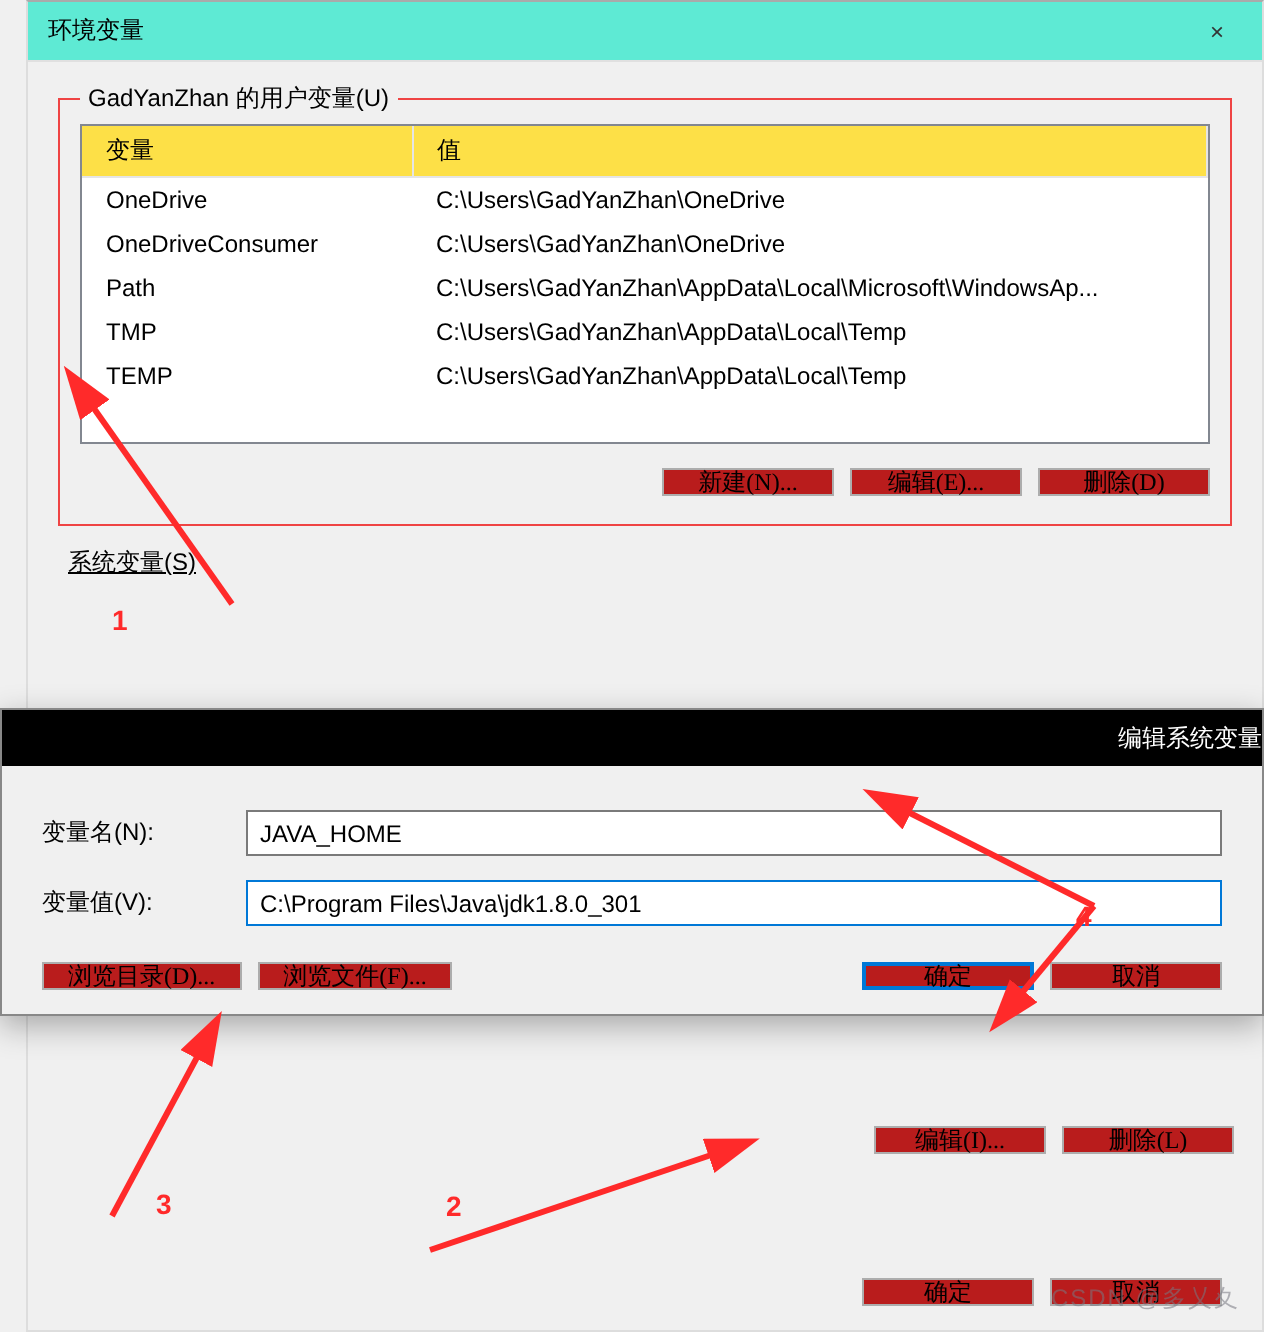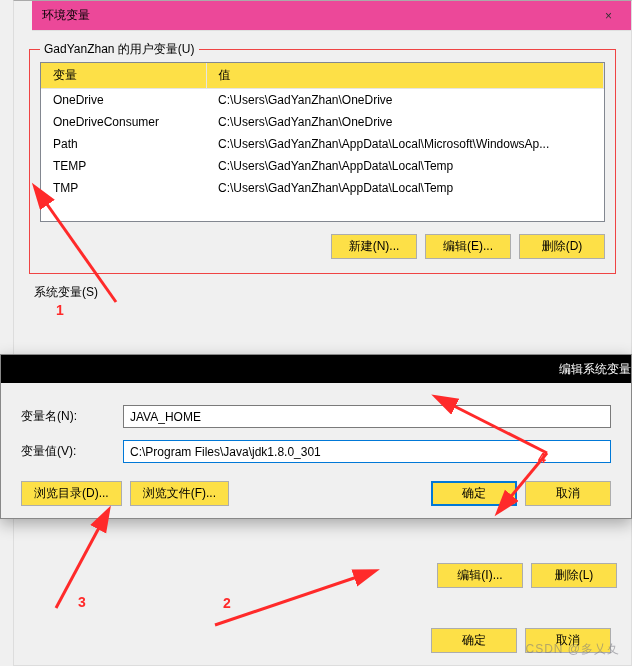--- a/index.html
+++ b/index.html
@@ -1,38 +1,38 @@
 <!DOCTYPE html>
 <html><head>
 <meta charset="utf-8">
 <style>
   * { box-sizing: border-box; font-family: "Microsoft YaHei", "Segoe UI", Tahoma, sans-serif; font-size: 12px; }
   body { margin: 0; padding: 0; width: 632px; height: 666px; background: #f0f0f0; position: relative; overflow: hidden; }
   
   .main-dialog { position: absolute; left: 13px; top: 0; right: 0; bottom: 0; background: #f0f0f0; border: 1px solid #ddd; border-top: 1px solid #aaa;}
-  .main-titlebar { height: 30px; display: flex; align-items: center; padding-left: 10px; background: #ec4899; border-bottom: 1px solid #e0e0e0; margin-left: 18px; }
+  .main-titlebar { height: 30px; display: flex; align-items: center; padding-left: 10px; background: #5eead4; border-bottom: 1px solid #e0e0e0; }
   .title-text { flex: 1; }
   .title-close { width: 45px; height: 30px; display: flex; align-items: center; justify-content: center; color: #333; }
   
   .group { margin: 10px 15px; padding: 8px 10px 14px 10px; }
   .group-label { position: relative; top: -8px; background: #f0f0f0; padding: 0 4px; display: inline-block; }
   fieldset.group { border: 1px solid #ef4444; }
   legend.group-label { top: 0; }
   
   .table-box { background: #fff; border: 1px solid #828790; height: 160px; overflow: auto; margin-top: -4px; }
   table { width: 100%; border-collapse: collapse; }
   th { text-align: left; font-weight: normal; padding: 4px 12px; border-bottom: 1px solid #e5e5e5; border-right: 1px solid #e5e5e5; background: #fde047; }
   td { padding: 4px 12px; white-space: nowrap; overflow: hidden; text-overflow: ellipsis; max-width: 280px; }
   td:first-child { width: 165px; }
   
   .btn-row { display: flex; justify-content: flex-end; gap: 8px; margin-top: 12px; }
-  .btn { min-width: 86px; height: 25px; background: #fde047; border: 1px solid #adadad; padding: 0 12px; display: inline-flex; align-items: center; justify-content: center; cursor: default; }
+  .btn { min-width: 86px; height: 14px; background: #b91c1c; border: 1px solid #adadad; padding: 0 12px; display: inline-flex; align-items: center; justify-content: center; cursor: default; font-family: Liberation Serif, serif; }
   .btn.default { border: 2px solid #0078d7; }
   
-  .sys-label { margin: 10px 20px 18px 20px; }
+  .sys-label { margin: 10px 20px 18px 20px; text-decoration: underline; }
   
   .modal { position: absolute; left: 0; top: 354px; right: 0; background: #f0f0f0; border: 1px solid #888; box-shadow: 0 5px 15px rgba(0,0,0,0.3); }
   .modal-titlebar { background: #000; color: #fff; height: 28px; display: flex; align-items: center; padding-left: 10px; justify-content: flex-end; }
   .modal-body { padding: 22px 20px 12px 20px; }
   .form-row { display: flex; align-items: center; margin-bottom: 12px; gap: 22px; }
   .form-label { width: 80px; }
   .form-input { flex: 1; height: 23px; border: 1px solid #7a7a7a; padding: 0 6px; background: #fff; }
   .form-input.focus { border: 1px solid #0078d7; }
   .modal-btn-row { display: flex; gap: 8px; margin-top: 18px; }
   .modal-btn-row .spacer { flex: 1; }
@@ -72,25 +72,25 @@
             </tr>
           <tr>
               <td>OneDriveConsumer</td>
               <td>C:\Users\GadYanZhan\OneDrive</td>
             </tr>
           <tr>
               <td>Path</td>
               <td>C:\Users\GadYanZhan\AppData\Local\Microsoft\WindowsAp...</td>
             </tr>
           <tr>
-              <td>TEMP</td>
+              <td>TMP</td>
               <td>C:\Users\GadYanZhan\AppData\Local\Temp</td>
             </tr>
           <tr>
-              <td>TMP</td>
+              <td>TEMP</td>
               <td>C:\Users\GadYanZhan\AppData\Local\Temp</td>
             </tr>
         </tbody>
       </table>
     </div>
 
     <div class="btn-row">
       <div class="btn">新建(N)...</div>
       <div class="btn">编辑(E)...</div>
       <div class="btn">删除(D)</div>

